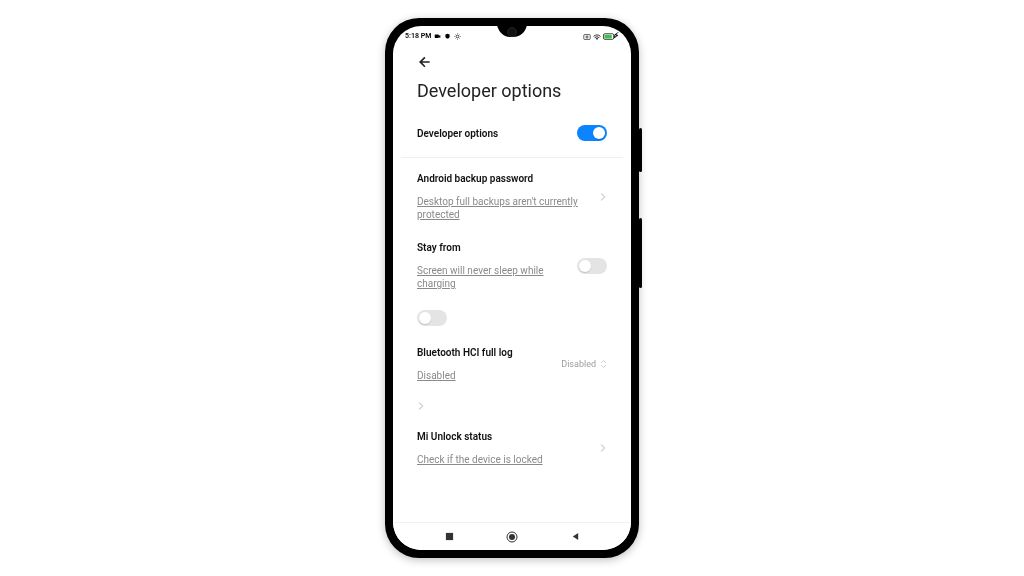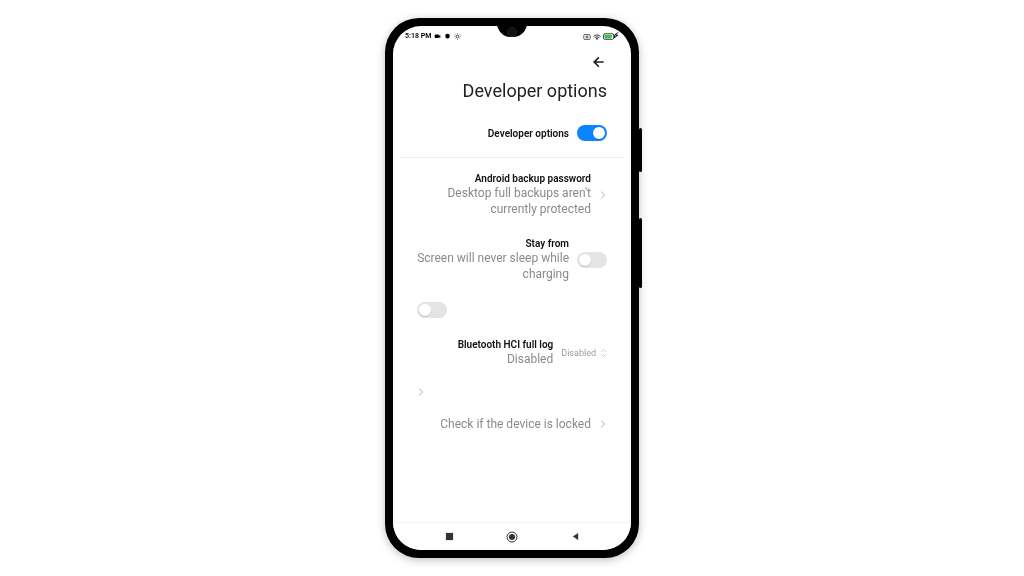--- a/index.html
+++ b/index.html
@@ -62,21 +62,20 @@
 
   .screen {
     position: relative;
     width: 100%;
     height: 100%;
     background: #fff;
     border-radius: 28px;
     overflow: hidden;
     display: flex;
     flex-direction: column;
-    text-align: right;
   }
 
   
   .statusbar {
     height: 16px;
     display: flex;
     justify-content: space-between;
     align-items: center;
     padding: 0 12px;
     font-size: 7px;
@@ -112,24 +111,25 @@
     padding: 10px 0;
   }
   .row .txt { flex: 1; padding-right: 8px; }
   .row .label {
     font-size: 10px;
     font-weight: 600;
     color: #111;
     line-height: 1.3;
   }
   .row .sub {
-    font-size: 12px;
+    font-size: 10px;
     color: #8a8a8a;
     line-height: 1.3;
-    margin-top: 1px;
+    margin-top: 10px;
+    text-decoration: underline;
   }
   .divider {
     height: 1px;
     background: #eee;
     margin: 6px -16px 4px -16px;
   }
 
   
   .toggle {
     width: 30px; height: 16px;
@@ -287,20 +287,21 @@
       <div class="row">
         <div class="chev">
           <svg viewBox="0 0 10 10" width="8" height="8">
               <path d="M3 1l4 4-4 4" stroke="#c8c8c8" stroke-width="1.3" fill="none" stroke-linecap="round"></path>
             </svg>
         </div>
       </div>
 
       <div class="row">
         <div class="txt">
+          <div class="label">Mi Unlock status</div>
           <div class="sub">Check if the device is locked</div>
         </div>
         <div class="chev">
           <svg viewBox="0 0 10 10" width="8" height="8">
               <path d="M3 1l4 4-4 4" stroke="#c8c8c8" stroke-width="1.3" fill="none" stroke-linecap="round"></path>
             </svg>
         </div>
       </div>
 
     </div>

